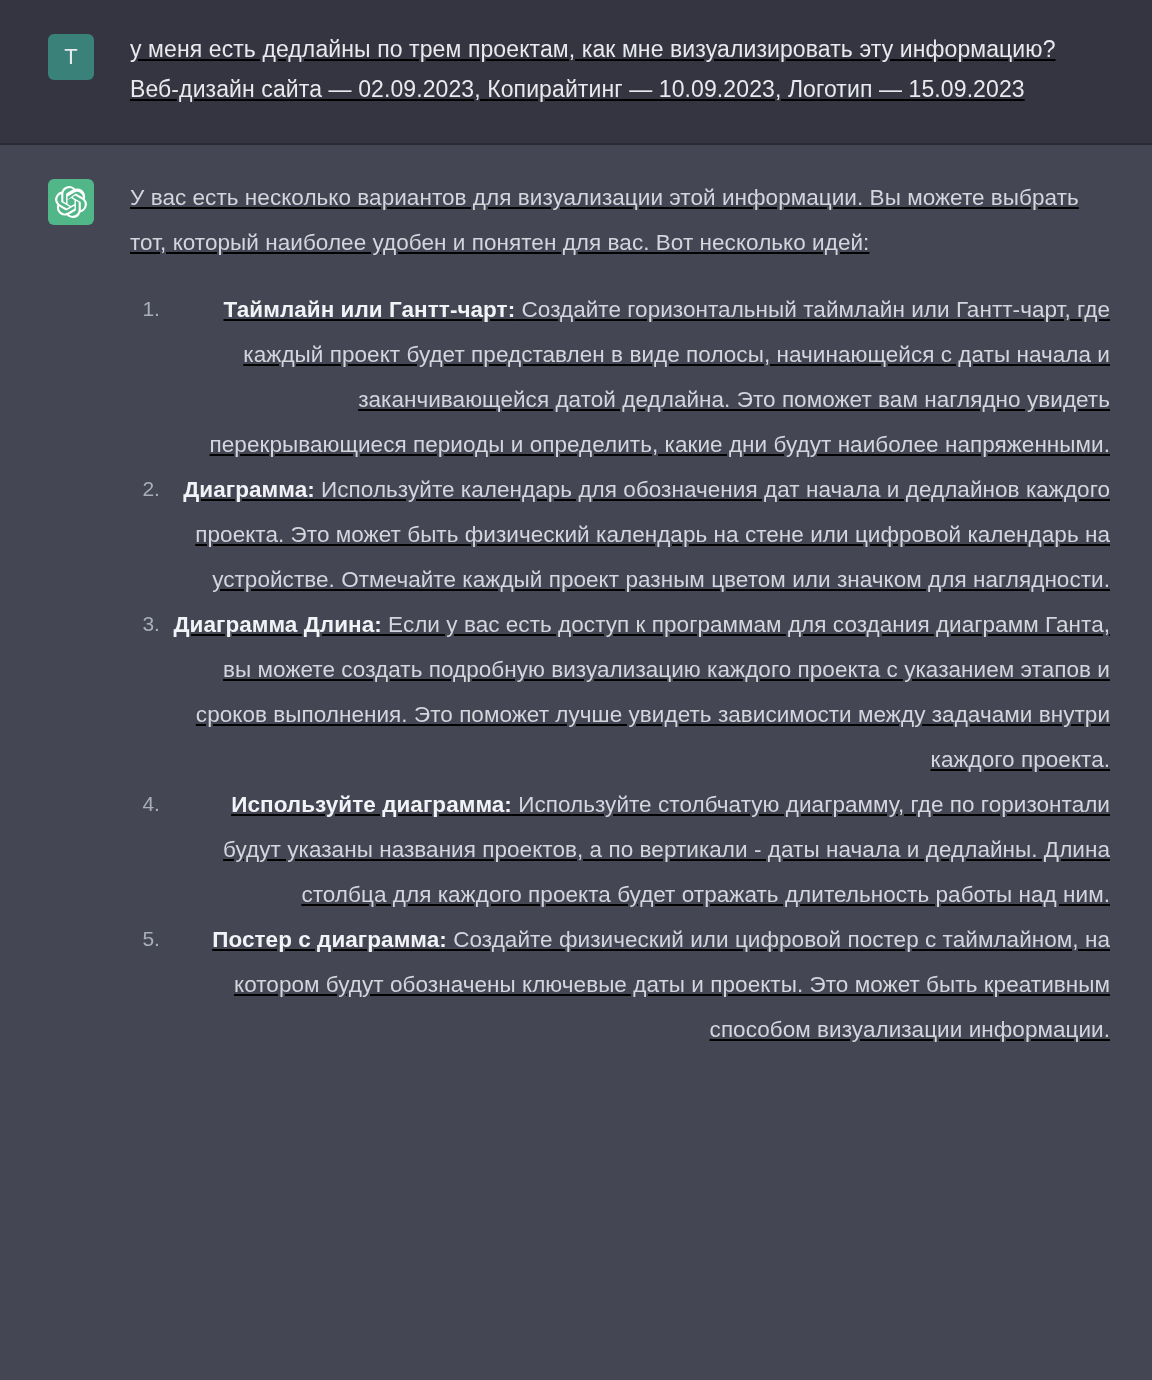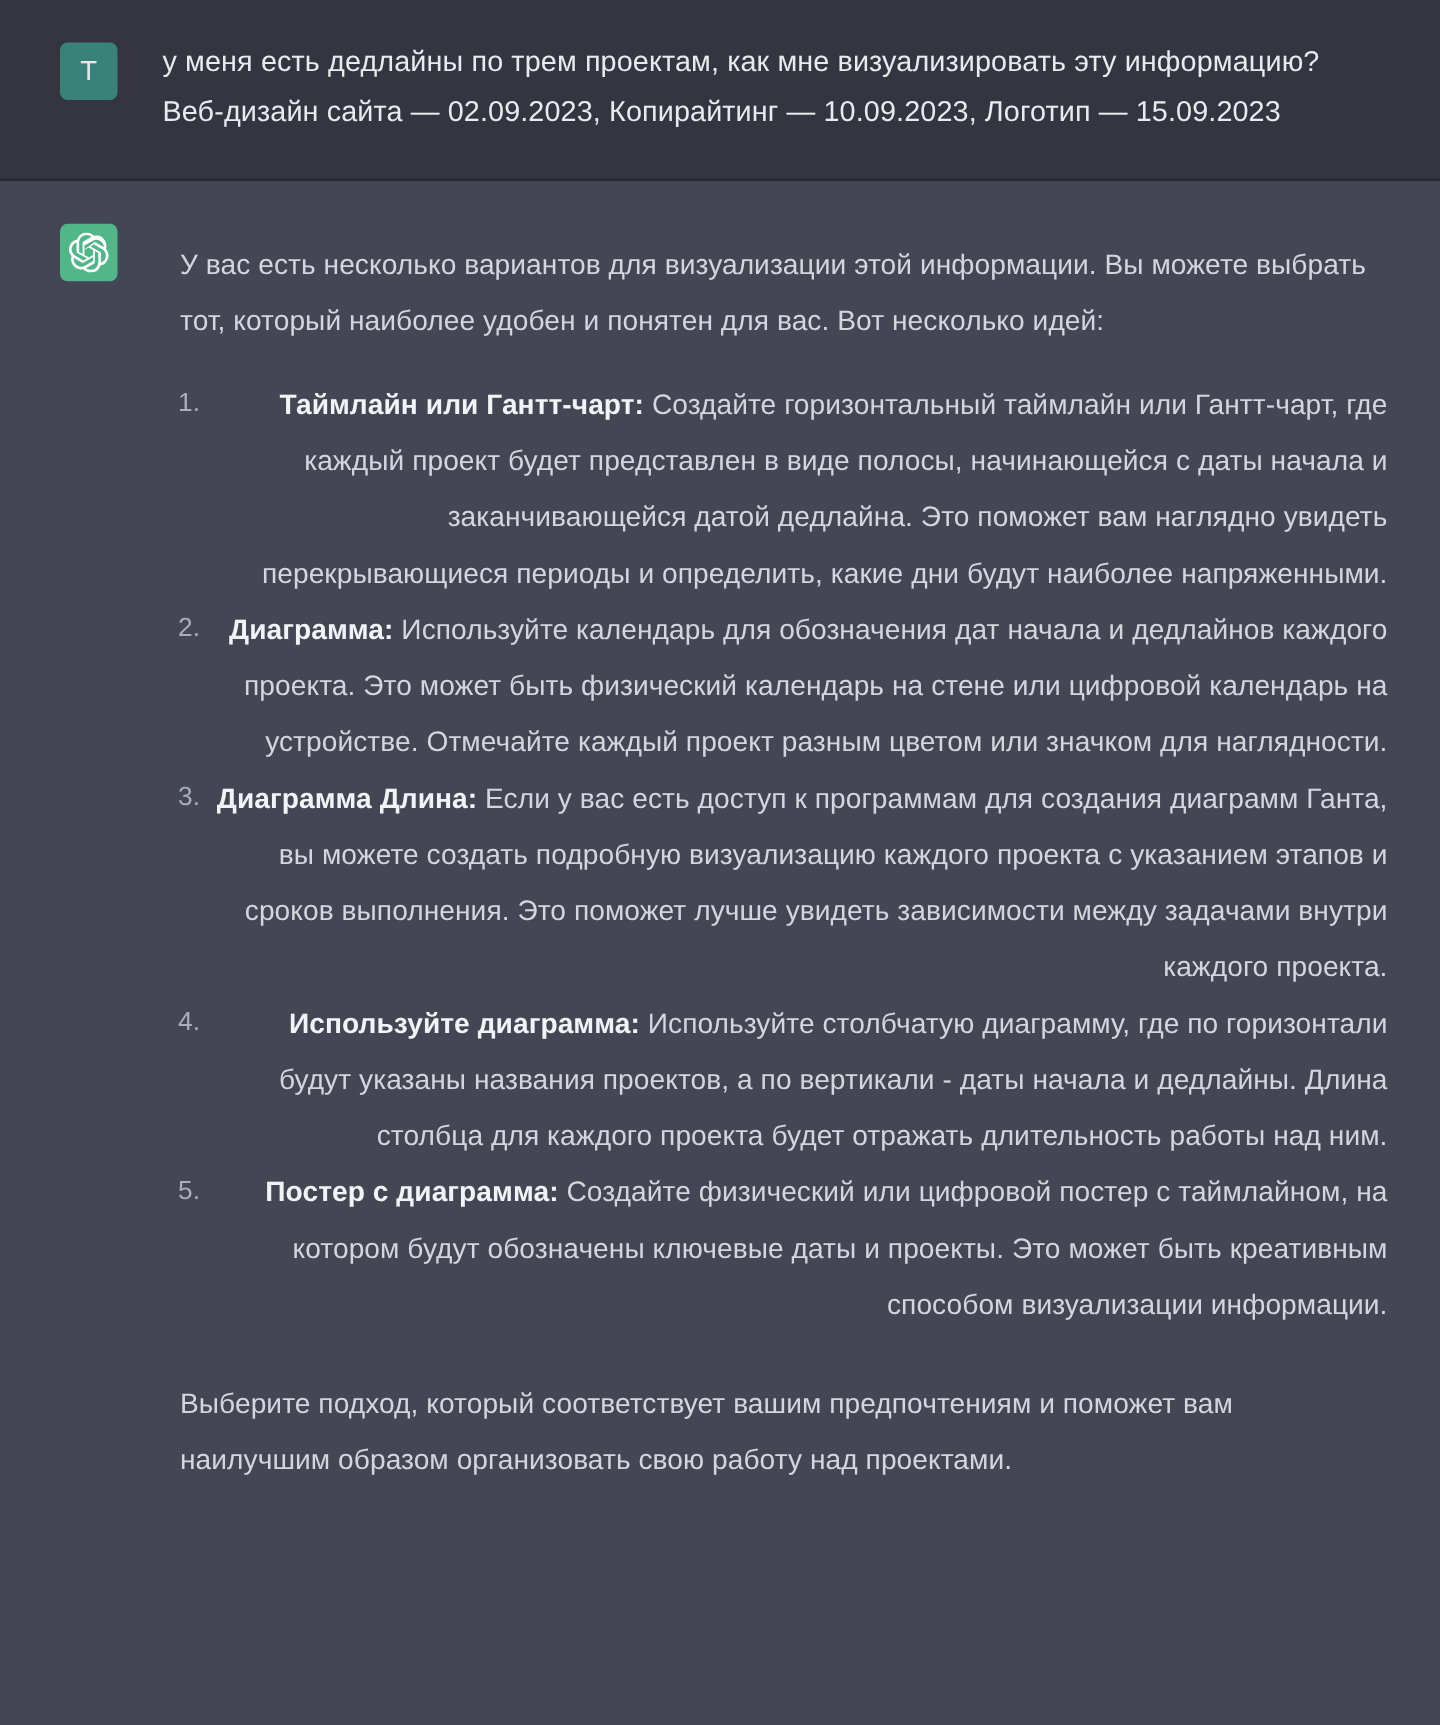--- a/index.html
+++ b/index.html
@@ -67,38 +67,39 @@
   .avatar.bot-av svg {
     width: 32px;
     height: 32px;
     display: block;
   }
 
   .msg-body {
     margin-left: 36px;
     flex: 1 1 auto;
     min-width: 0;
+    text-decoration: underline;
   }
 
   
   .user-text {
     color: #e8eaee;
     font-size: 23px;
     line-height: 1.72;
     letter-spacing: 0.1px;
     max-width: 975px;
   }
 
   .bot-para {
     color: #d3d6dd;
     font-size: 22.5px;
     line-height: 2.0;
     letter-spacing: 0.05px;
     max-width: 950px;
-    margin: 14px;
+    margin: 0;
   }
 
   .bot-list {
     list-style: none;
     margin: 22px 0 0 0;
     padding: 0;
     counter-reset: ideaitem;
     text-align: right;
   }
   .bot-list > li {
@@ -175,20 +176,19 @@
             <span class="lead">Диаграмма Длина:</span><span> Если у вас есть доступ к программам для создания диаграмм Ганта, вы можете создать подробную визуализацию каждого проекта с указанием этапов и сроков выполнения. Это поможет лучше увидеть зависимости между задачами внутри каждого проекта.</span>
           </li>
           <li>
             <span class="lead">Используйте диаграмма:</span><span> Используйте столбчатую диаграмму, где по горизонтали будут указаны названия проектов, а по вертикали - даты начала и дедлайны. Длина столбца для каждого проекта будет отражать длительность работы над ним.</span>
           </li>
           <li>
             <span class="lead">Постер с диаграмма:</span><span> Создайте физический или цифровой постер с таймлайном, на котором будут обозначены ключевые даты и проекты. Это может быть креативным способом визуализации информации.</span>
           </li>
         </ol>
 
-        <p class="bot-para closing">Выберите подход, который соответствует вашим предпочтениям и поможет вам наилучшим образом организовать свою работу над проектами.</p>
 
         <div class="spacer-bottom"></div>
       </div>
     </div>
   </div>
 
 </div>
 
 </body></html>

